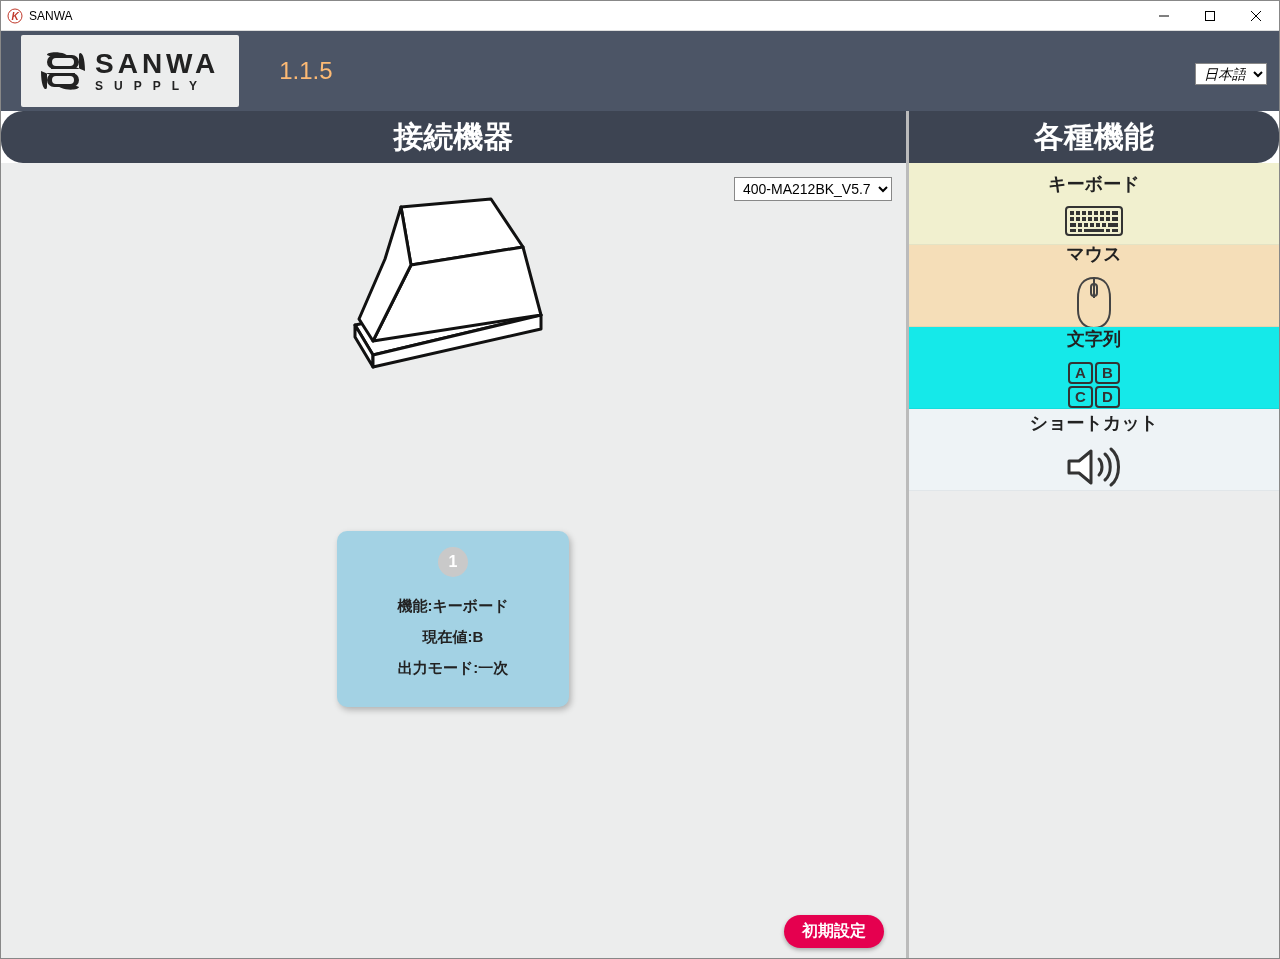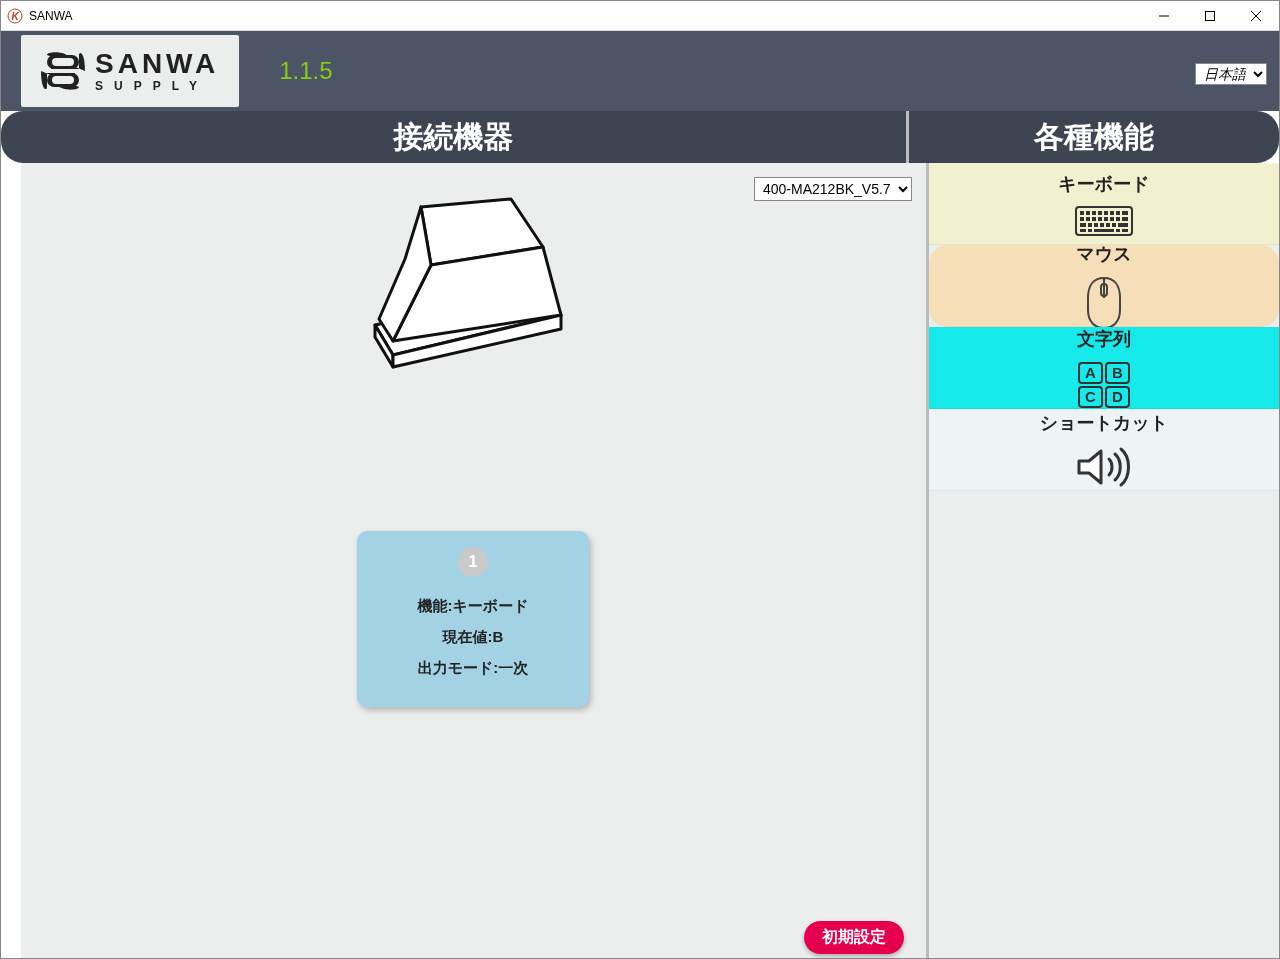--- a/index.html
+++ b/index.html
@@ -80,21 +80,21 @@
   }
   .logo-supply {
     font-size: 12px;
     font-weight: 700;
     letter-spacing: 11px;
     color: #222;
     margin-top: 2px;
     font-family: Liberation Sans, sans-serif;
   }
   .version {
-    color: #84cc16;
+    color: #fdba74;
     font-size: 24px;
     margin-left: 40px;
   }
   .lang-select {
     position: absolute;
     right: 12px;
     top: 32px;
     font-size: 14px;
     padding: 1px 4px;
     background: #fff;
@@ -117,21 +117,20 @@
     justify-content: center;
   }
   .section-header.left { width: 908px; border-right: 3px solid #bbb; }
   .section-header.right { flex: 1; }
 
   .content {
     flex: 1;
     display: flex;
     background: #eceded;
     position: relative;
-    margin-left: 20px;
   }
   .main-panel {
     width: 908px;
     border-right: 3px solid #bbb;
     position: relative;
   }
   .device-select {
     position: absolute;
     top: 14px;
     right: 14px;
@@ -172,21 +171,21 @@
     margin-bottom: 14px;
   }
   .pedal-line {
     font-size: 15px;
     font-weight: bold;
     color: #222;
     margin: 6px 0;
   }
   .reset-btn {
     position: absolute;
-    bottom: 4px;
+    bottom: 10px;
     right: 22px;
     background: #e5004f;
     color: #fff;
     border: none;
     border-radius: 18px;
     padding: 6px 18px;
     font-size: 16px;
     font-weight: bold;
     box-shadow: 0 2px 4px rgba(0,0,0,0.3);
     cursor: pointer;
@@ -204,21 +203,21 @@
     justify-content: center;
     gap: 10px;
     font-size: 18px;
     font-weight: bold;
     color: #222;
     cursor: pointer;
     border-bottom: 1px solid rgba(0,0,0,0.05);
     flex-direction: column;
   }
   .func-item.keyboard { background: #f1f0cf; }
-  .func-item.mouse    { background: #f5deb8; border-radius: 19px; }
+  .func-item.mouse    { background: #f5deb8; }
   .func-item.string   { background: #15e9e9; }
   .func-item.shortcut { background: #eef3f6; }
   .func-icon { display: inline-flex; }
 </style>
 </head>
 <body>
 
 <div class="window">
 
   <div class="titlebar">

